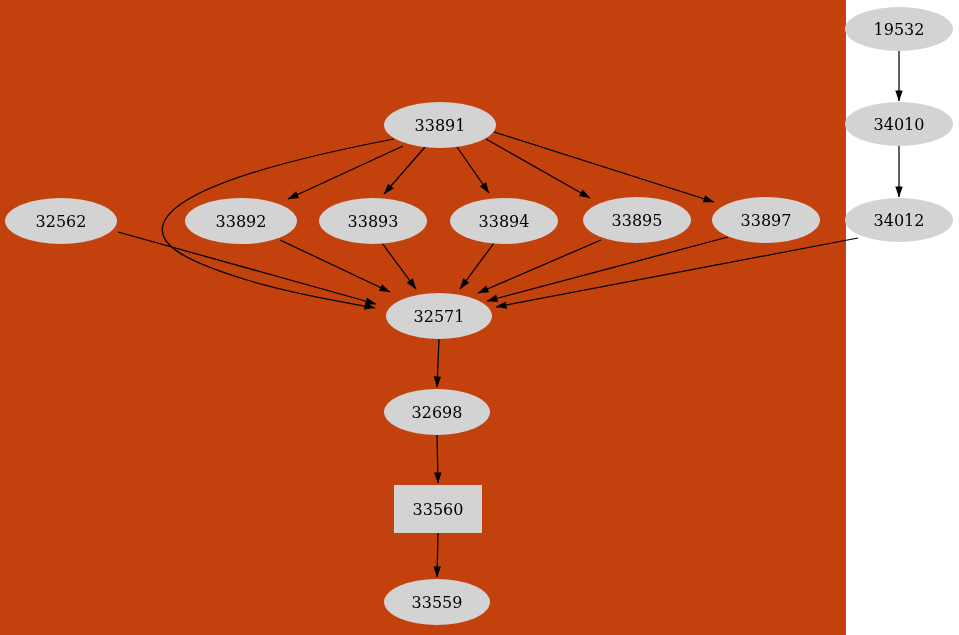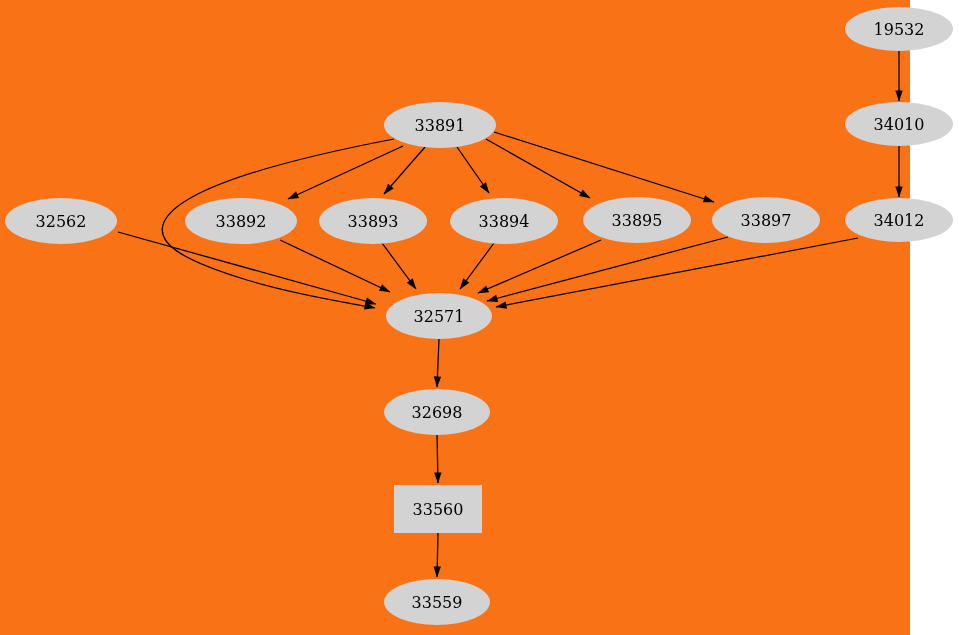--- a/index.html
+++ b/index.html
@@ -2,23 +2,23 @@
 <html><head>
 <meta charset="utf-8">
 <style>
   html, body {
     margin: 0;
     padding: 0;
     background: #ffffff;
   }
   .canvas {
     position: relative;
-    width: 910px;
+    width: 846px;
     height: 635px;
-    background: #f97316;
+    background: #c2410c;
     font-family: "DejaVu Serif", "Liberation Serif", serif;
   }
   svg {
     display: block;
   }
   .edge {
     fill: none;
     stroke: #000000;
     stroke-width: 1.25;
   }

